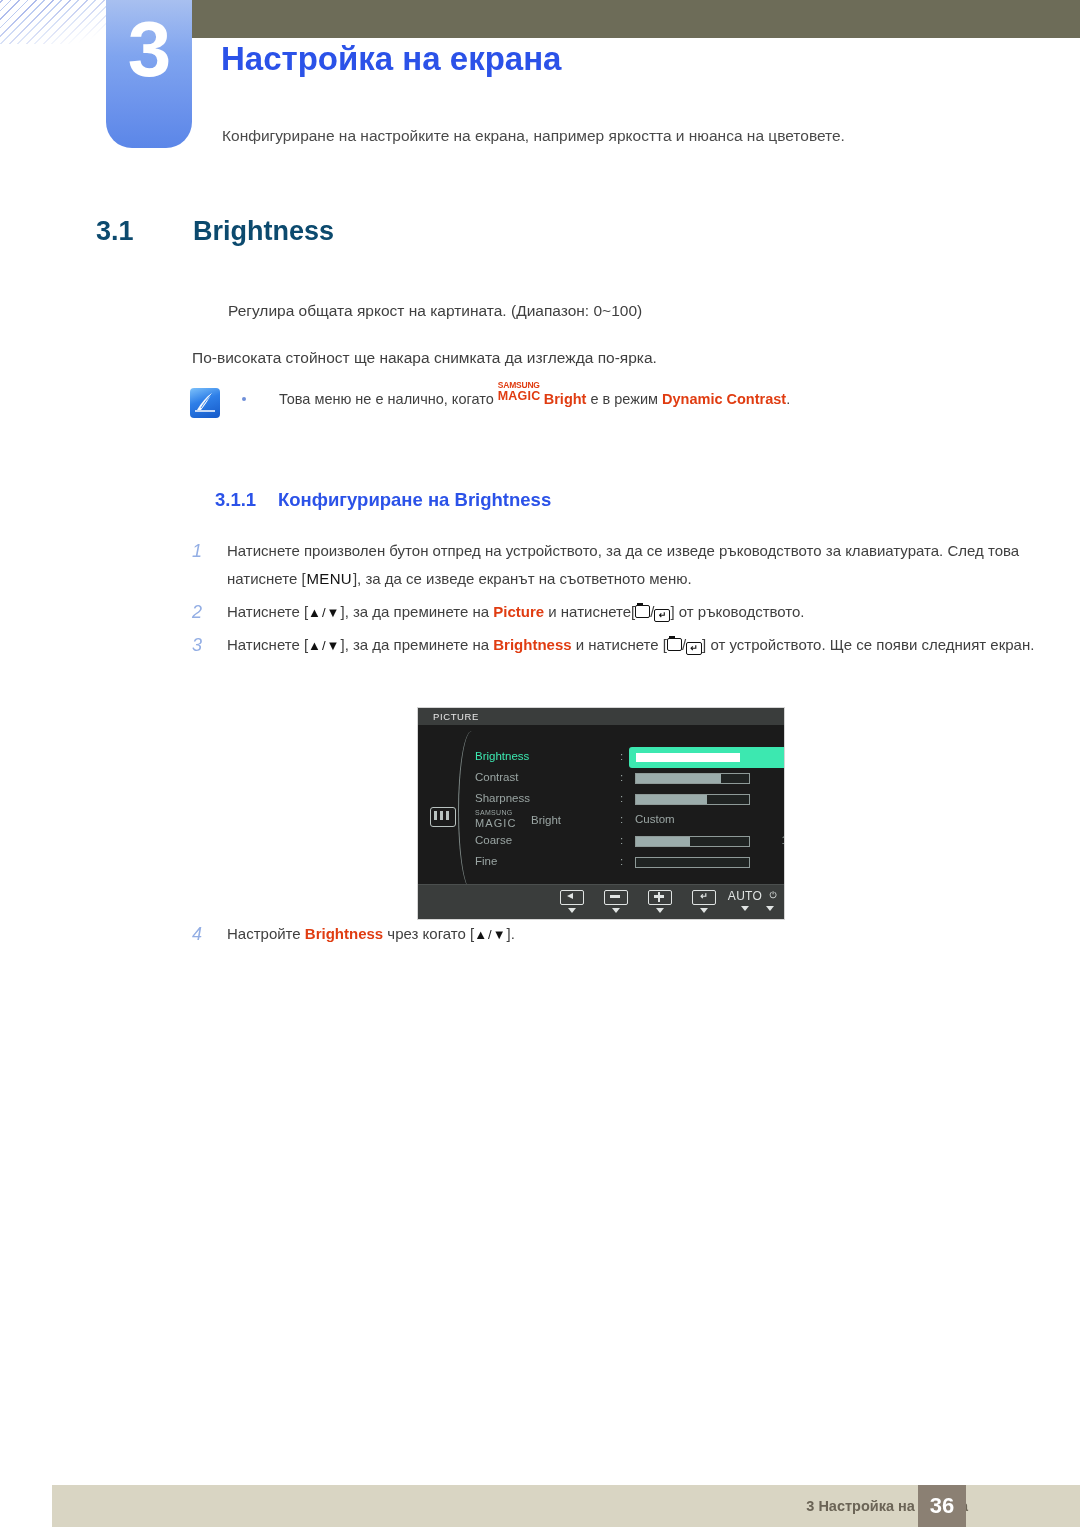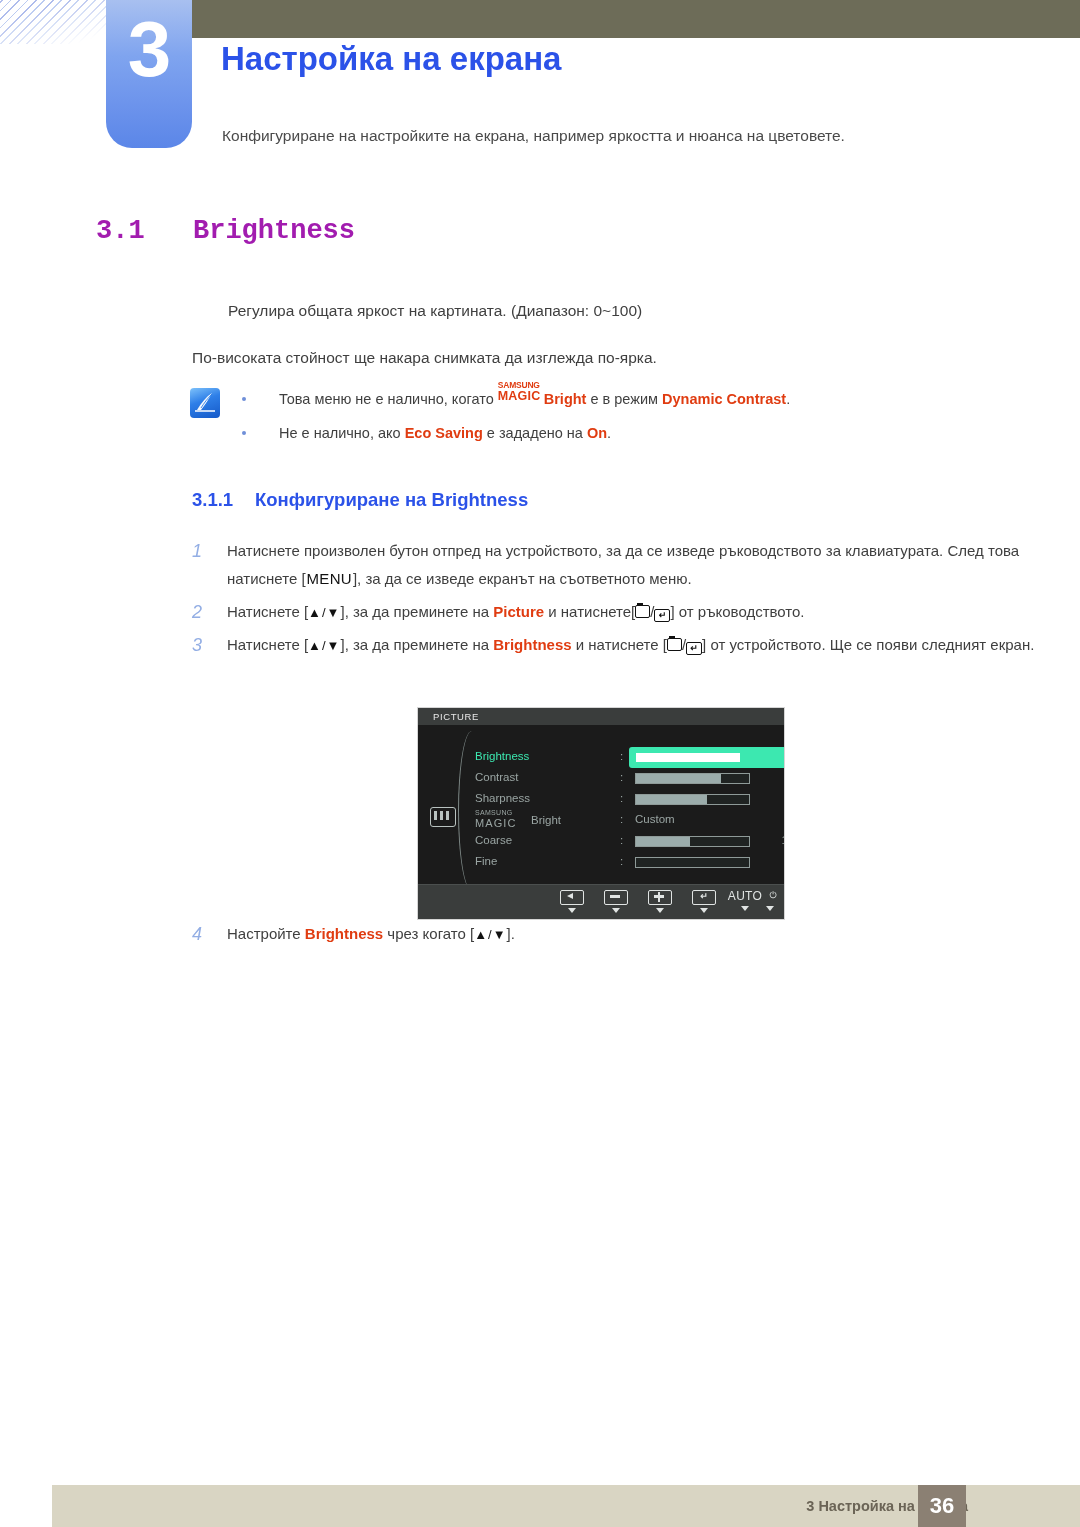--- a/index.html
+++ b/index.html
@@ -89,22 +89,21 @@
     margin-top: 24px;
   }
 
   
   #section-heading {
     position: absolute;
     left: 96px;
     top: 216px;
     font-size: 27px;
     font-weight: bold;
-    color: #a21caf;
-    font-family: Liberation Mono, monospace;
+    color: #0c4a6e;
   }
   #section-heading .num { display: inline-block; width: 97px; }
 
   
   .body-text {
     position: absolute;
     left: 192px;
     font-size: 15.5px;
     color: #3f3f3f;
     line-height: 26px;
@@ -175,21 +174,21 @@
 
   
   #subsection-heading {
     position: absolute;
     left: 192px;
     top: 489px;
     font-size: 18.5px;
     font-weight: bold;
     color: #2b52e8;
   }
-  #subsection-heading .num { display: inline-block; width: 63px; }
+  #subsection-heading .num { display: inline-block; width: 63px; margin-left: 23px; }
 
   
   .step {
     position: absolute;
     left: 192px;
     width: 830px;
     font-size: 15px;
     color: #3f3f3f;
     line-height: 28px;
     padding-left: 35px;
@@ -533,23 +532,20 @@
       <path d="M2 20 L22 20" stroke="#ffffff" stroke-width="1.6" fill="none"></path>
       <path d="M4 19 C8 12 13 6 19 2 C16 8 12 14 8 19 Z" fill="#ffffff" opacity="0.95"></path>
       <path d="M8 17 C11 12 15 7 19 3" stroke="#2e7fe8" stroke-width="0.9" fill="none"></path>
       <path d="M11 18 C13 13 16 8 19 4" stroke="#2e7fe8" stroke-width="0.7" fill="none"></path>
     </svg>
   </div>
   <div id="note-list">
     <div class="note-item">
       <span class="bullet"></span><span>Това меню не е налично, когато </span><span class="magic"><span class="samsung">SAMSUNG</span><span class="magicword">MAGIC</span></span><span class="kw-red">Bright</span><span> е в режим </span><span class="kw-red">Dynamic Contrast</span><span>.</span>
     </div>
-    <div class="note-item">
-      <span class="bullet"></span><span>Не е налично, ако </span><span class="kw-red">Eco Saving</span><span> е зададено на </span><span class="kw-red">On</span><span>.</span>
-    </div>
   </div>
 </div>
 
 <div id="subsection-heading">
   <span class="num">3.1.1</span><span>Конфигуриране на Brightness</span>
 </div>
 
 <div class="step" id="step-1">
   <span class="step-num">1</span><span>Натиснете произволен бутон отпред на устройството, за да се изведе ръководството за клавиатурата. След това натиснете [</span><span class="btn-menu">MENU</span><span>], за да се изведе екранът на съответното меню.</span>
 </div>

